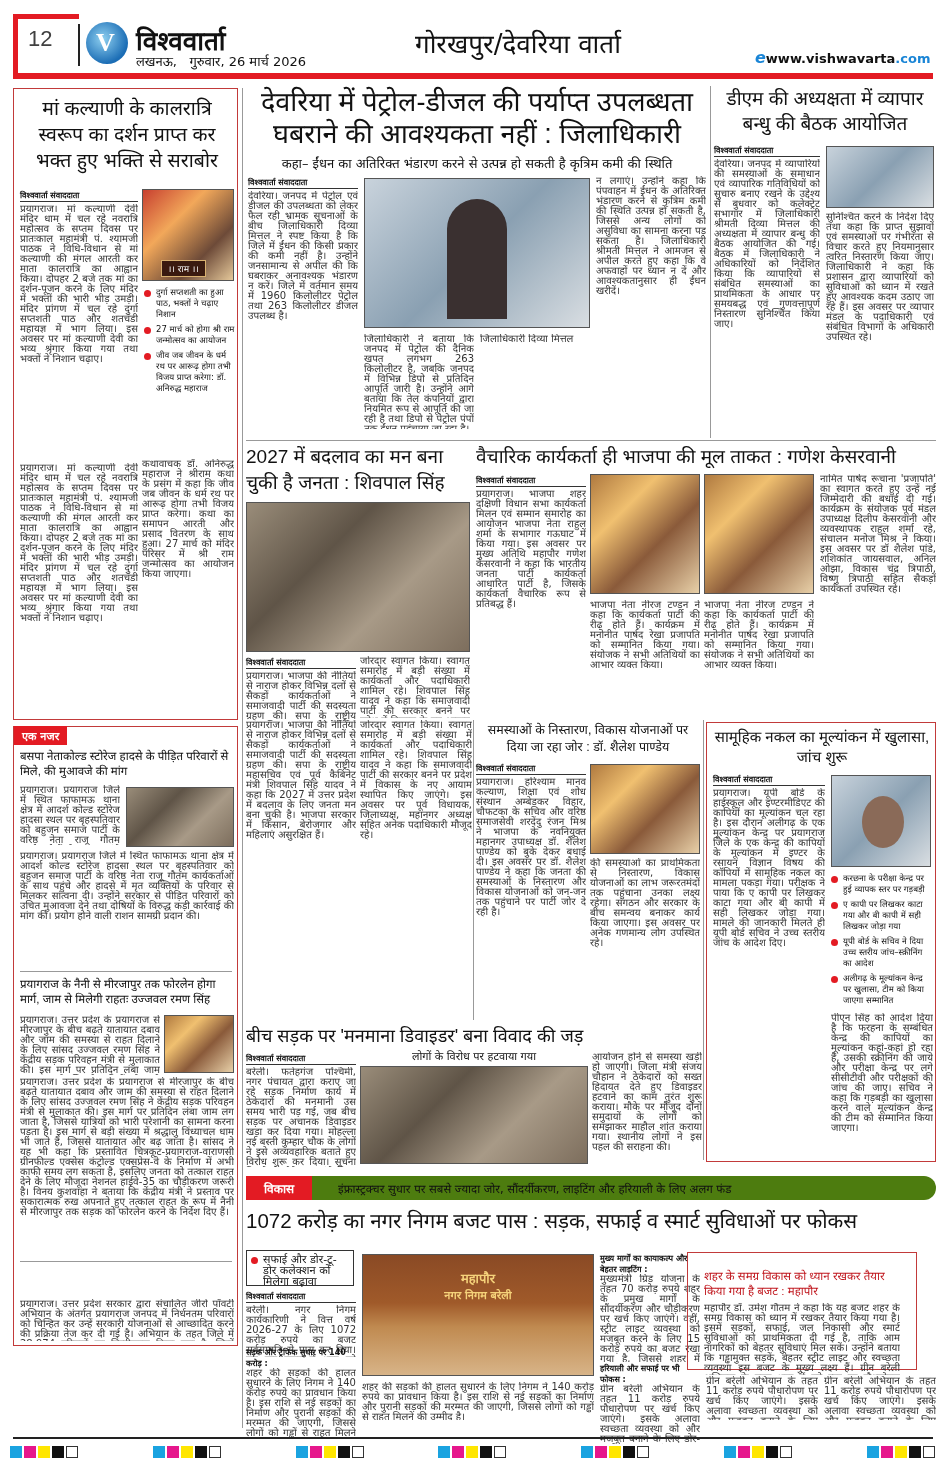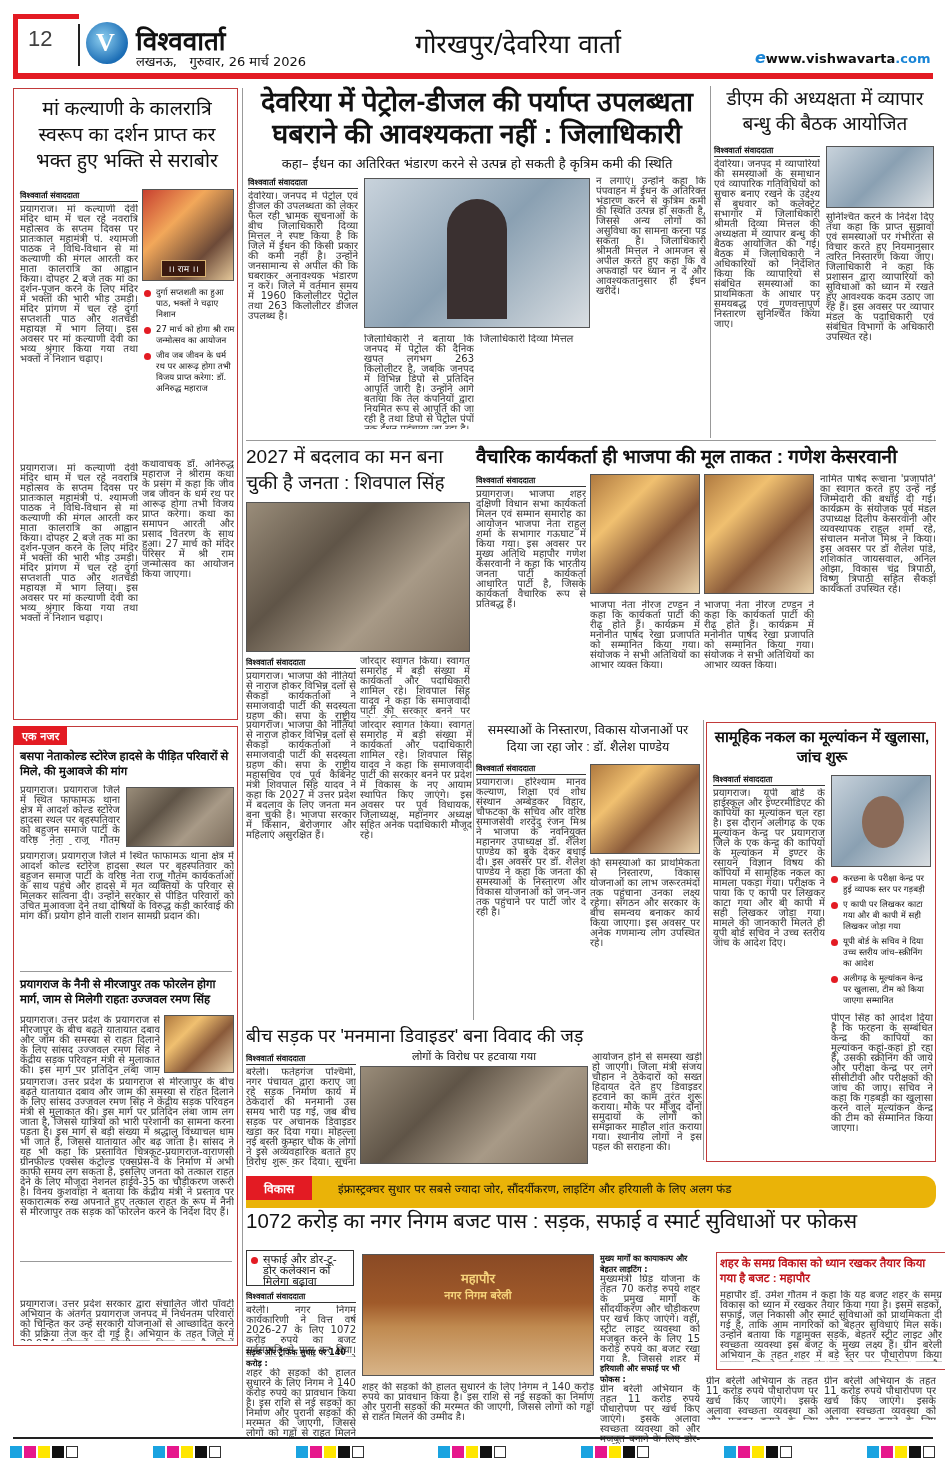--- a/index.html
+++ b/index.html
@@ -12,21 +12,21 @@
 .logo{left:86px;top:22px;width:42px;height:42px;border-radius:50%;background:radial-gradient(circle at 40% 40%,#8fd0f0,#1b6db5 70%)}
 .logo span{position:absolute;left:10px;top:6px;font-size:26px;color:#fff;font-weight:bold;font-family:"Liberation Serif",serif}
 .brand{left:136px;top:22px;font-size:26px;font-weight:bold}
 .dateline{left:136px;top:52px;font-size:13px}
 .section{left:415px;top:25px;font-size:26px}
 .web{left:755px;top:48px;font-size:13px;font-weight:bold}
 .web .e{color:#1a85d6;font-size:16px;font-style:italic}
 .web .com{color:#1a85d6}
 .redline{left:13px;top:73px;width:920px;height:6px;background:#e31b23}
 .colbox{border:1px solid #c23a3a}
-.h-big{font-family:"Liberation Sans",sans-serif;font-weight:bold;line-height:1.15}
+.h-big{font-family:"Liberation Sans",sans-serif;font-weight:normal;line-height:1.15}
 .txt{font-size:10px;line-height:10px;color:#333;text-align:justify;overflow:hidden}
 .byline{font-size:8px;font-weight:bold;border-bottom:1px solid #333;padding-bottom:1px;margin-bottom:2px}
 .photo{background:linear-gradient(135deg,#a98c6d,#6d5a48 40%,#b8a488 70%,#8c7460);border:1px solid #555}
 .photo.blue{background:linear-gradient(135deg,#c9d3dc,#8aa0b2 50%,#d9dee2)}
 .photo.crowd{background:linear-gradient(135deg,#9a8d7a,#5f5447 35%,#a89a87 65%,#7d6e5d)}
 .photo.red{background:linear-gradient(135deg,#c84030,#f2a85a 35%,#6d4a38 70%,#e5c89a)}
 .photo.warm{background:linear-gradient(135deg,#b07a40,#f0c070 30%,#8a5a3a 60%,#e8d0a8)}
 .bullets{font-size:9px;line-height:12px}
 .bullets div{position:relative;padding-left:12px;margin-bottom:4px}
 .bullets div:before{content:"";position:absolute;left:0;top:3px;width:7px;height:7px;border-radius:50%;background:#e31b23}
@@ -171,21 +171,21 @@
   <div class="abs h-big" style="left:0;top:0;width:456px;font-size:18px;font-weight:normal;line-height:24px">बीच सड़क पर 'मनमाना डिवाइडर' बना विवाद की जड़</div>
   <div class="abs" style="left:118px;top:24px;width:220px;font-size:11px;text-align:center">लोगों के विरोध पर हटवाया गया</div>
   <div class="abs" style="left:0;top:28px;width:110px">
     <div class="byline">विश्ववार्ता संवाददाता</div>
     <div class="txt" style="height:100px">बरेली। फतेहगंज पश्चिमी, नगर पंचायत द्वारा कराए जा रहे सड़क निर्माण कार्य में ठेकेदारों की मनमानी उस समय भारी पड़ गई, जब बीच सड़क पर अचानक डिवाइडर खड़ा कर दिया गया। मोहल्ला नई बस्ती कुम्हार चौक के लोगों ने इसे अव्यवहारिक बताते हुए विरोध शुरू कर दिया। सूचना मिलते ही मौके पर पहुंचे जिला मंत्री संजय चौहान ने स्थिति को संभाला।</div>
   </div>
   <div class="abs photo crowd" style="left:114px;top:42px;width:228px;height:98px"></div>
   <div class="abs txt" style="left:346px;top:28px;width:110px;height:112px">आयोजन होने से समस्या खड़ी हो जाएगी। जिला मंत्री संजय चौहान ने ठेकेदारों को सख्त हिदायत देते हुए डिवाइडर हटवाने का काम तुरंत शुरू कराया। मौके पर मौजूद दोनों समुदायों के लोगों को समझाकर माहौल शांत कराया गया। स्थानीय लोगों ने इस पहल की सराहना की।</div>
 </div>
 
-<div class="abs" style="left:246px;top:1176px;width:690px;height:32px;background:#eab308;border-radius:0 12px 12px 0">
+<div class="abs" style="left:246px;top:1176px;width:690px;height:24px;background:#4d7c0f;border-radius:0 12px 12px 0">
   <div class="abs tag-red" style="left:0;top:0;height:24px;padding:4px 18px;font-size:12px">विकास</div>
   <div class="abs" style="left:92px;top:5px;font-size:11.5px">इंफ्रास्ट्रक्चर सुधार पर सबसे ज्यादा जोर, सौंदर्यीकरण, लाइटिंग और हरियाली के लिए अलग फंड</div>
 </div>
 <div class="abs h-big" style="left:246px;top:1207px;width:690px;font-size:20.5px;font-weight:normal;line-height:28px">1072 करोड़ का नगर निगम बजट पास : सड़क, सफाई व स्मार्ट सुविधाओं पर फोकस</div>
 
 <div class="abs" style="left:246px;top:1250px;width:108px;height:36px;border:1px solid #333;padding:3px 4px">
   <div class="bullets" style="font-size:11px;line-height:11px">
       <div>सफाई और डोर-टू-डोर कलेक्शन को मिलेगा बढ़ावा</div>
     </div>
 </div>
@@ -202,21 +202,21 @@
   <div class="txt" style="height:88px">मुख्यमंत्री ग्रिड योजना के तहत 70 करोड़ रुपये शहर के प्रमुख मार्गों के सौंदर्यीकरण और चौड़ीकरण पर खर्च किए जाएंगे। वहीं, स्ट्रीट लाइट व्यवस्था को मजबूत करने के लिए 15 करोड़ रुपये का बजट रखा गया है, जिससे शहर में रोशनी और सुरक्षा दोनों बेहतर होंगी।</div>
   <div style="font-size:8px;font-weight:bold">हरियाली और सफाई पर भी फोकस :</div>
   <div class="txt" style="height:60px">ग्रीन बरेली अभियान के तहत 11 करोड़ रुपये पौधारोपण पर खर्च किए जाएंगे। इसके अलावा स्वच्छता व्यवस्था को और मजबूत बनाने के लिए डोर-टू-डोर कचरा संग्रहण पर 20 करोड़ रुपये का प्रावधान किया गया है। नगर निगम का दावा है कि इस बजट से शहर के बुनियादी ढांचे में सुधार होगा और नागरिकों को बेहतर सुविधाएं मिलेंगी।</div>
 </div>
 <div class="abs" style="left:246px;top:1346px;width:110px">
   <div style="font-size:8px;font-weight:bold">सड़क और ट्रैफिक सुधार पर 140 करोड़ :</div>
   <div class="txt" style="height:70px">शहर की सड़कों की हालत सुधारने के लिए निगम ने 140 करोड़ रुपये का प्रावधान किया है। इस राशि से नई सड़कों का निर्माण और पुरानी सड़कों की मरम्मत की जाएगी, जिससे लोगों को गड्ढों से राहत मिलने की उम्मीद है।</div>
 </div>
 <div class="abs txt" style="left:362px;top:1382px;width:232px;height:38px">शहर की सड़कों की हालत सुधारने के लिए निगम ने 140 करोड़ रुपये का प्रावधान किया है। इस राशि से नई सड़कों का निर्माण और पुरानी सड़कों की मरम्मत की जाएगी, जिससे लोगों को गड्ढों से राहत मिलने की उम्मीद है।</div>
 
-<div class="abs colbox" style="left:716px;top:1252px;width:230px;height:118px;padding:3px">
+<div class="abs colbox" style="left:687px;top:1252px;width:230px;height:118px;padding:16px">
   <div class="h-big" style="font-size:11.5px;line-height:15px;color:#c0171e">शहर के समग्र विकास को ध्यान रखकर तैयार किया गया है बजट : महापौर</div>
   <div class="txt" style="height:72px;margin-top:4px">महापौर डॉ. उमेश गौतम ने कहा कि यह बजट शहर के समग्र विकास को ध्यान में रखकर तैयार किया गया है। इसमें सड़कों, सफाई, जल निकासी और स्मार्ट सुविधाओं को प्राथमिकता दी गई है, ताकि आम नागरिकों को बेहतर सुविधाएं मिल सकें। उन्होंने बताया कि गड्ढामुक्त सड़कें, बेहतर स्ट्रीट लाइट और स्वच्छता व्यवस्था इस बजट के मुख्य लक्ष्य हैं। ग्रीन बरेली अभियान के तहत शहर में बड़े स्तर पर पौधारोपण किया जाएगा, जिससे पर्यावरण संरक्षण को बढ़ावा मिलेगा। महापौर डॉ. उमेश गौतम ने कहा कि नगर निगम शहर को आधुनिक और सुविधायुक्त बनाने के लिए प्रतिबद्ध है और बजट का प्रभावी उपयोग कर विकास कार्यों को गति देने का प्रयास किया जाएगा।</div>
 </div>
 <div class="abs txt" style="left:706px;top:1376px;width:112px;height:44px">ग्रीन बरेली अभियान के तहत 11 करोड़ रुपये पौधारोपण पर खर्च किए जाएंगे। इसके अलावा स्वच्छता व्यवस्था को और मजबूत बनाने के लिए डोर-टू-डोर कचरा संग्रहण पर 20 करोड़ रुपये का प्रावधान किया गया है। नगर निगम का दावा है कि इस बजट से शहर के बुनियादी ढांचे में सुधार होगा और नागरिकों को बेहतर सुविधाएं मिलेंगी।</div>
 <div class="abs txt" style="left:824px;top:1376px;width:112px;height:44px">ग्रीन बरेली अभियान के तहत 11 करोड़ रुपये पौधारोपण पर खर्च किए जाएंगे। इसके अलावा स्वच्छता व्यवस्था को और मजबूत बनाने के लिए डोर-टू-डोर कचरा संग्रहण पर 20 करोड़ रुपये का प्रावधान किया गया है। नगर निगम का दावा है कि इस बजट से शहर के बुनियादी ढांचे में सुधार होगा और नागरिकों को बेहतर सुविधाएं मिलेंगी।</div>
 
 <div class="abs vrule" style="left:242px;top:88px;height:1340px"></div>
 <div class="abs vrule" style="left:710px;top:86px;height:352px"></div>
 <div class="abs vrule" style="left:473px;top:720px;height:300px"></div>
 <div class="abs vrule" style="left:703px;top:720px;height:440px"></div>

